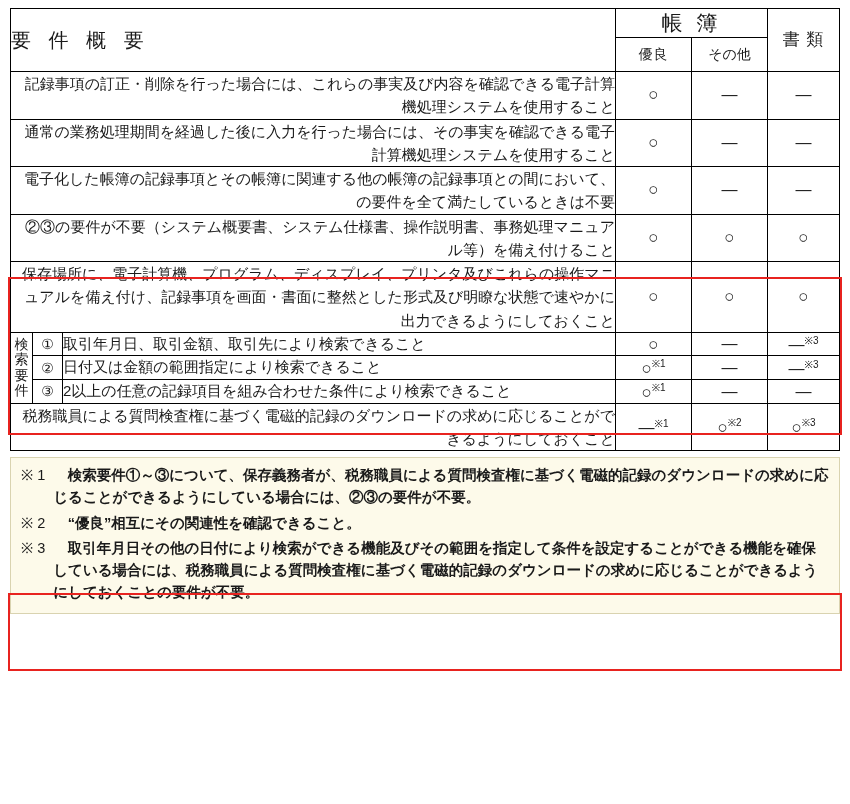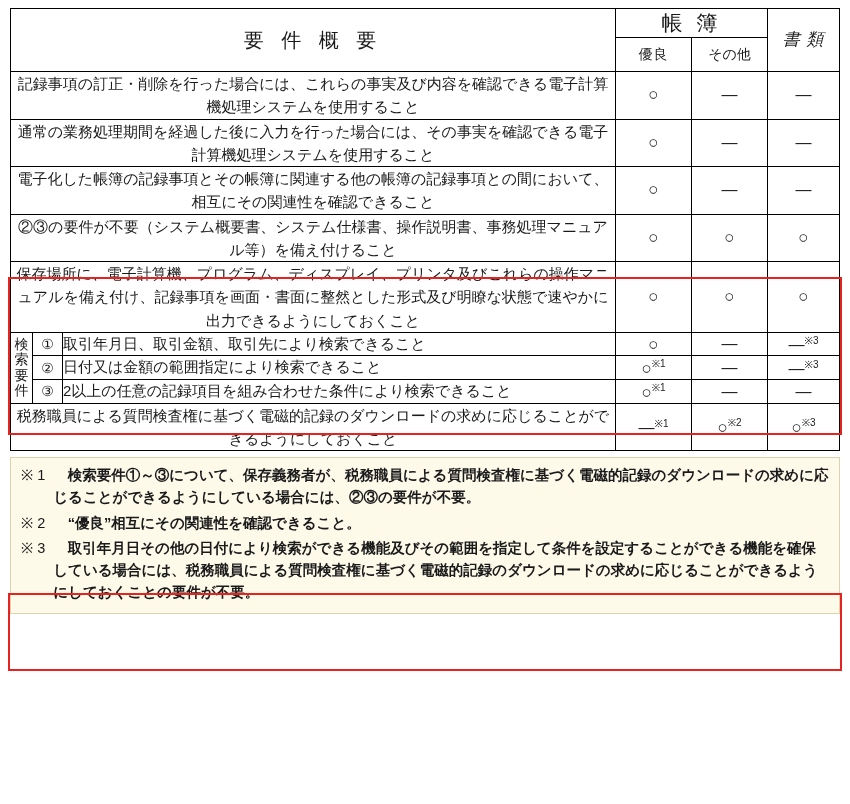--- a/index.html
+++ b/index.html
@@ -27,21 +27,21 @@
     table-layout: fixed;
     border: 1.5px solid #000;
   }
   table.req td, table.req th {
     border: 1px solid #000;
     padding: 0;
     vertical-align: middle;
     font-weight: normal;
   }
   .hdr-main {
-    text-align: center;
+    text-align: left;
     font-size: 20px;
     font-weight: bold;
     letter-spacing: 6px;
     height: 62px;
   }
   .hdr-top {
     text-align: center;
     font-size: 21px;
     font-weight: bold;
     letter-spacing: 4px;
@@ -56,27 +56,26 @@
     font-weight: normal;
     letter-spacing: 1px;
   }
   .hdr-vert {
     text-align: center;
     font-size: 17px;
     font-weight: bold;
     line-height: 1.12;
     letter-spacing: 1px;
     height: 62px;
-    font-style: italic;
   }
   .desc {
     font-size: 15px;
     line-height: 1.55;
     padding: 7px 8px 7px 9px;
-    text-align: center;
+    text-align: right;
     margin-left: 48px;
   }
   .mark {
     text-align: center;
     font-size: 16px;
     position: relative;
   }
   .mark .sup {
     font-size: 10px;
     vertical-align: super;
@@ -180,21 +179,21 @@
       </tr>
 
       <tr>
         <td colspan="3" class="desc">通常の業務処理期間を経過した後に入力を行った場合には、その事実を確認できる電子計算機処理システムを使用すること</td>
         <td class="mark circ">○</td>
         <td class="mark dash">—</td>
         <td class="mark dash">—</td>
       </tr>
 
       <tr>
-        <td colspan="3" class="desc">電子化した帳簿の記録事項とその帳簿に関連する他の帳簿の記録事項との間において、相互にその関連性を確認できること</td>
+        <td colspan="3" class="desc">電子化した帳簿の記録事項とその帳簿に関連する他の帳簿の記録事項との間において、の要件を全て満たしているときは不要</td>
         <td class="mark circ">○</td>
         <td class="mark dash">—</td>
         <td class="mark dash">—</td>
       </tr>
 
       <tr>
         <td colspan="3" class="desc">②③の要件が不要（システム概要書、システム仕様書、操作説明書、事務処理マニュアル等）を備え付けること</td>
         <td class="mark circ">○</td>
         <td class="mark circ">○</td>
         <td class="mark circ">○</td>

